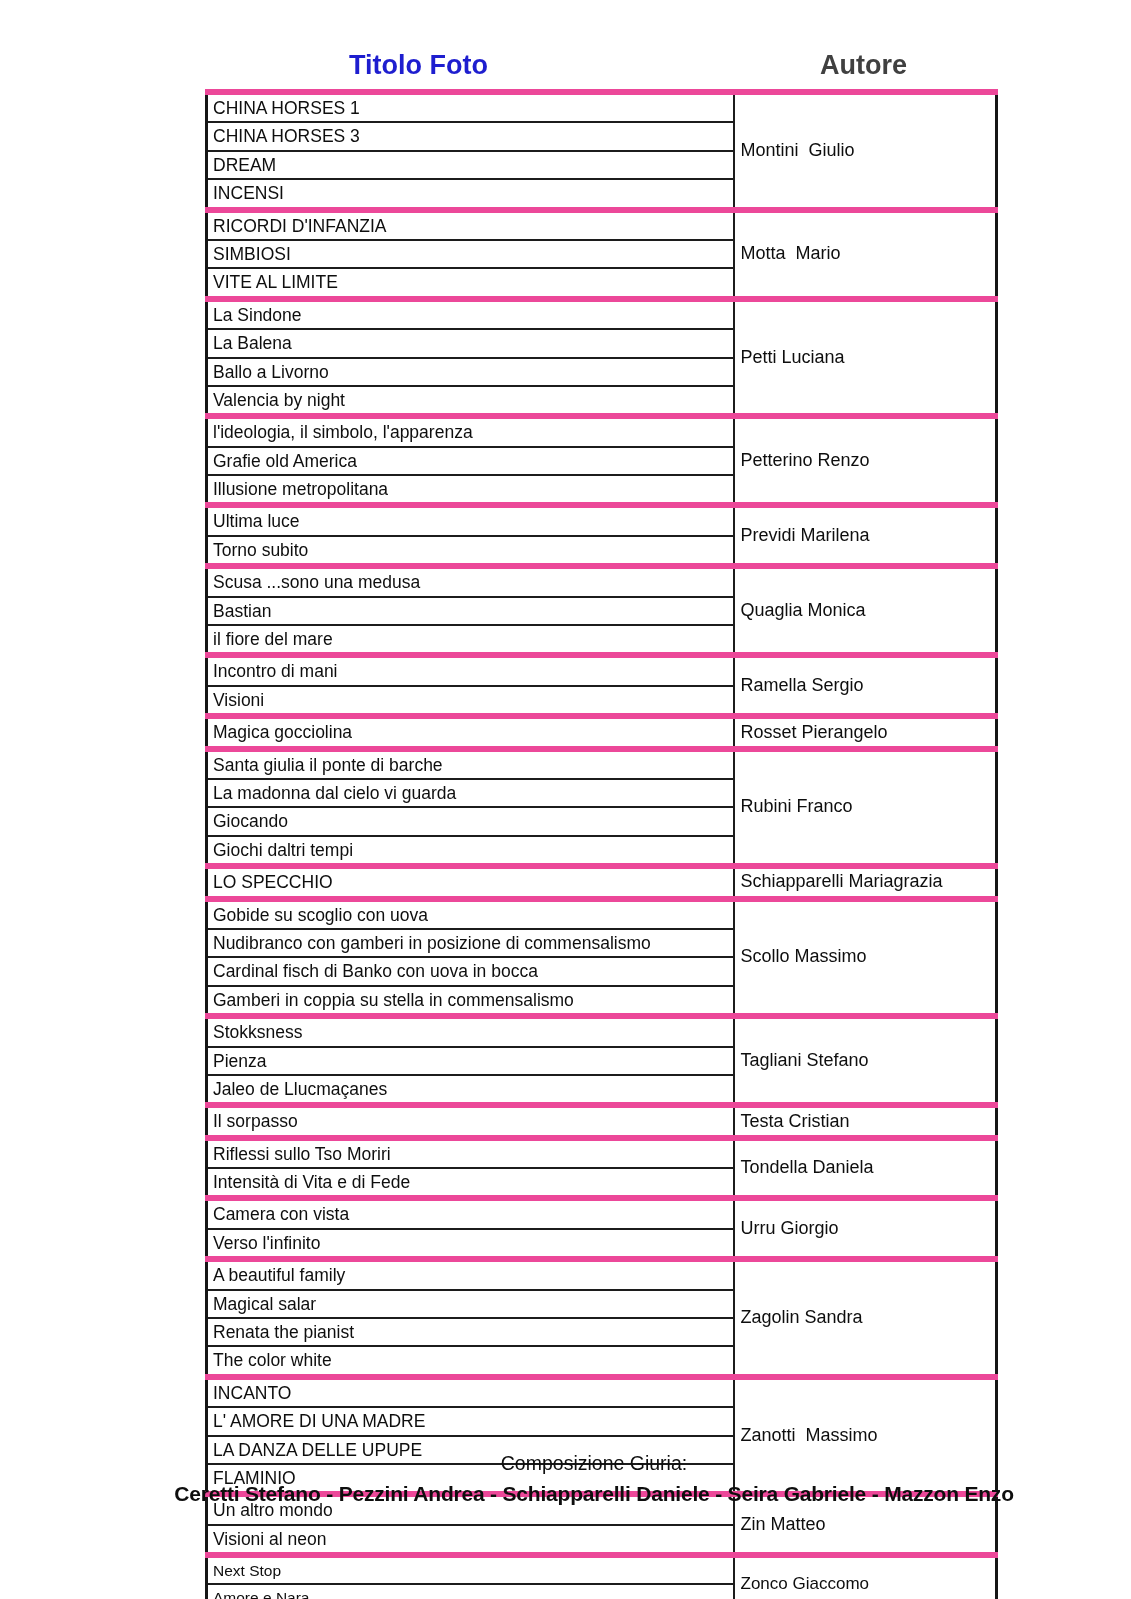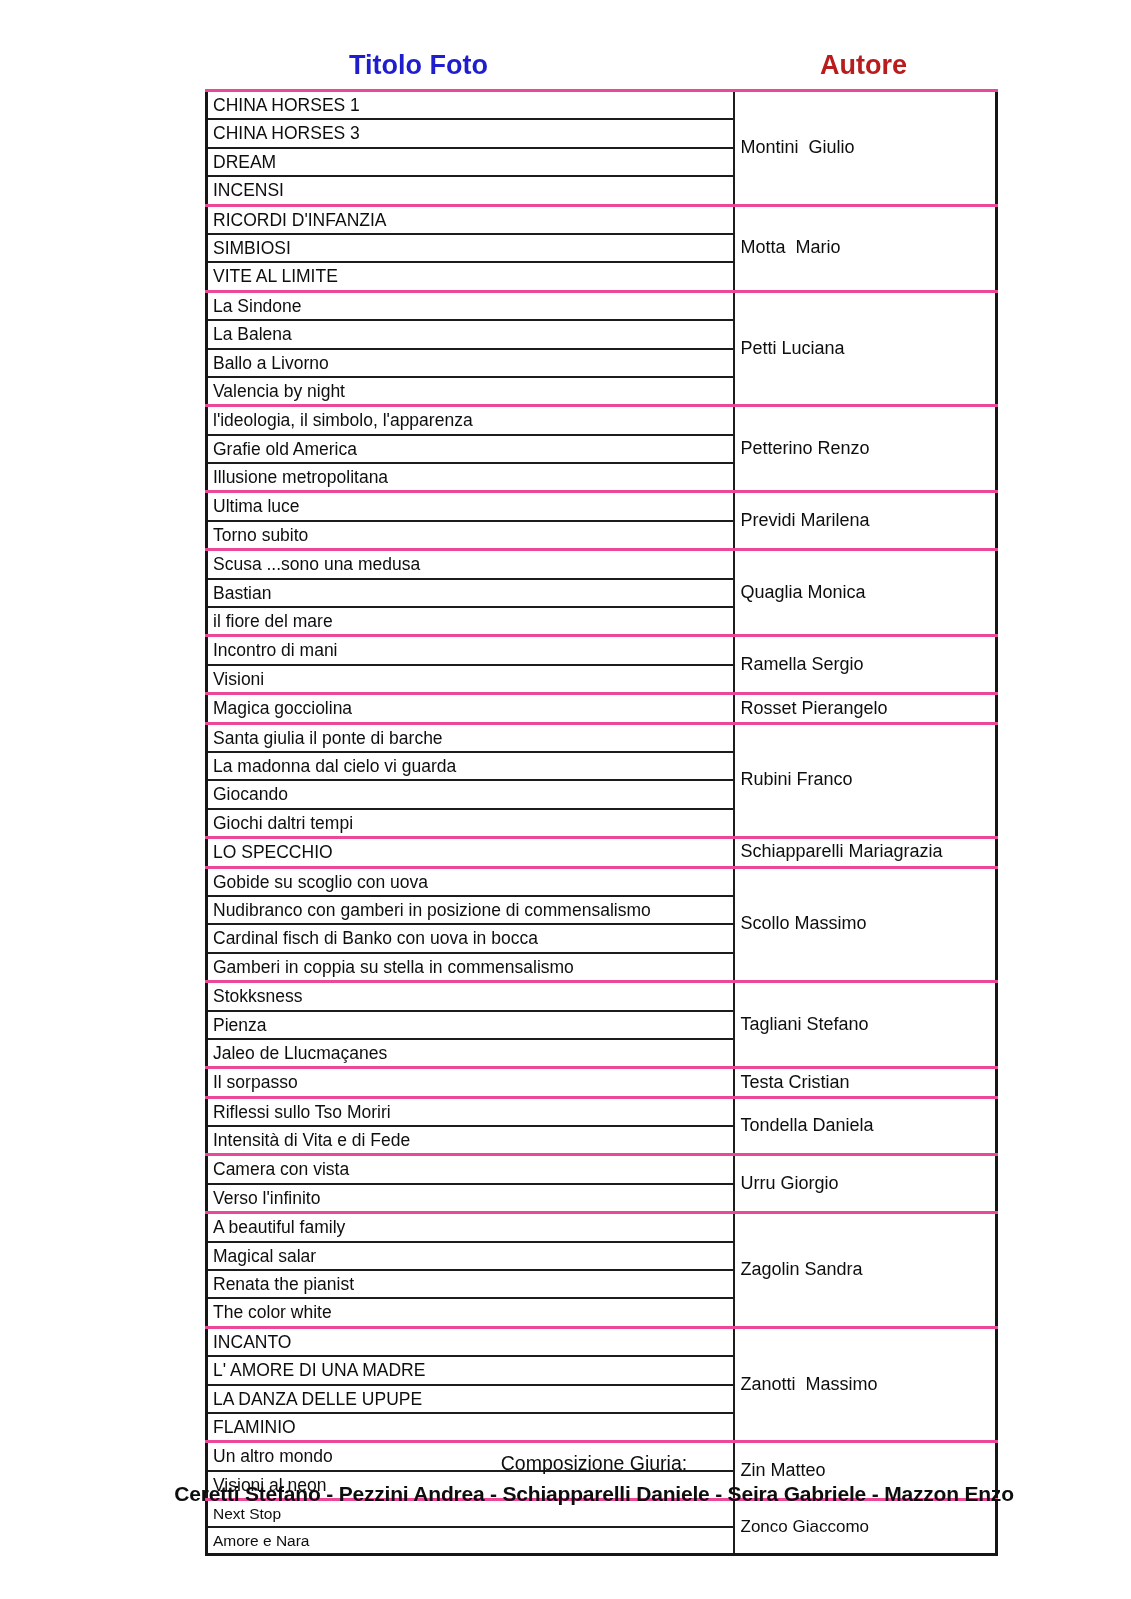--- a/index.html
+++ b/index.html
@@ -50,21 +50,21 @@
     border: 3px solid #161616;
   }
   col.c-title  { width: 527px; }
   col.c-author { width: 263px; }
   td {
     border: 2px solid #1c1c1c;
     overflow: hidden;
     white-space: nowrap;
   }
   tr.group-start td {
-    border-top: 3px solid #ec4899;
+    border-top: 6px solid #ec4899;
   }
   td.title-cell {
     height: 26.4px;
     font-size: 17.5px;
     padding: 0 4px 0 5px;
     vertical-align: middle;
     line-height: 1.05;
   }
   td.author-cell {
     font-size: 18px;
@@ -110,21 +110,21 @@
     font-size: 19.5px;
   }
 </style>
 </head>
 <body>
 
 <div class="page">
 
   <div class="col-headers">
     <div class="col-header title-col" style="color: rgb(30, 30, 207);">Titolo Foto</div>
-    <div class="col-header author-col" style="color: #b91c1c; text-align: center;">Autore</div>
+    <div class="col-header author-col" style="color: #404040; text-align: center;">Autore</div>
   </div>
 
   <table class="listing">
     <colgroup>
       <col class="c-title">
       <col class="c-author">
     </colgroup>
     <tbody id="table-body">
         <tr class="group-start">
           <td class="title-cell">CHINA HORSES 1</td>

